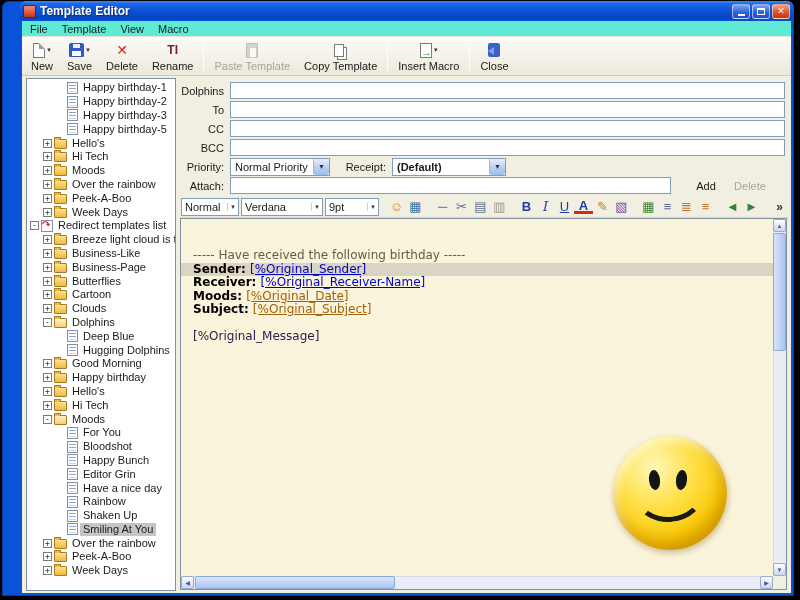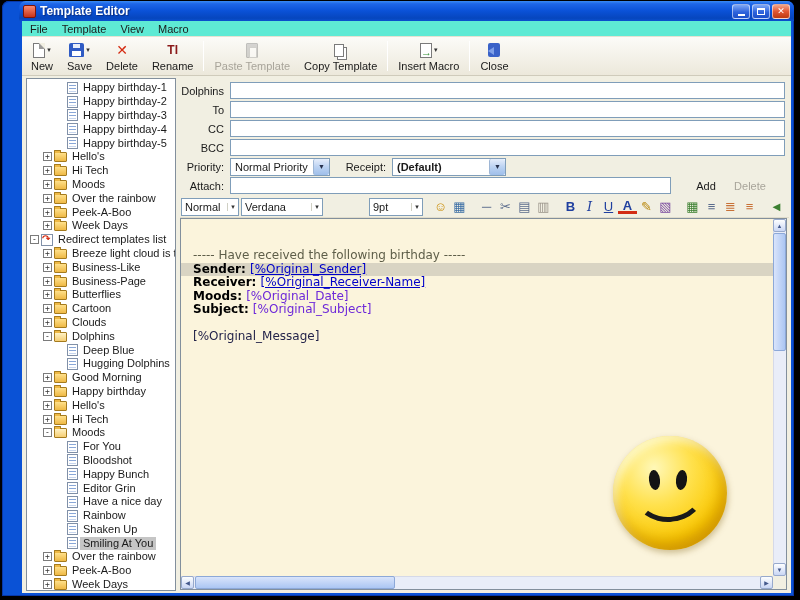--- a/index.html
+++ b/index.html
@@ -99,40 +99,40 @@
   .receipt-combo{width:114px;font-weight:bold;}
   .attach-add{width:42px;text-align:center;color:#1a1a1a;margin-left:12px;}
   .attach-delete{width:46px;text-align:center;color:#A8A49A;margin-right:14px;}
 
   
   .format-bar{height:22px;flex:none;display:flex;align-items:center;background:#F1EFE2;padding:1px 3px 1px 1px;gap:2px;
     border-bottom:1px solid #E0DCCB;}
   .fmt-combo{height:18px;border:1px solid #7F9DB9;background:#fff;display:flex;align-items:center;flex:none;}
   .fmt-combo .combo-text{padding:0 3px;}
   .fmt-spin{width:11px;flex:none;border-left:1px solid #D0D0C4;color:#333;font-size:7px;text-align:center;}
-  .style-combo{width:58px;} .font-combo{width:82px;} .size-combo{width:54px;margin-right:6px;margin-left:44px;}
+  .style-combo{width:58px;} .font-combo{width:82px;} .size-combo{width:54px;margin-right:6px;}
   .fmt-icons{display:flex;align-items:center;}
   .fmt-icon{width:19px;height:17px;display:flex;align-items:center;justify-content:center;font-size:13px;line-height:1;}
   .fmt-icon.grp{margin-left:8px;}
   .fmt-icon[data-name="bold-icon"]{font-weight:bold;}
   .fmt-icon[data-name="italic-icon"]{font-style:italic;font-family:"DejaVu Serif",serif;}
   .fmt-icon[data-name="underline-icon"]{text-decoration:underline;}
   .fmt-icon[data-name="font-color-icon"]{font-weight:bold;height:14px;border-bottom:3px solid #D22C14;}
   .fmt-overflow{margin-left:auto;color:#333;font-weight:bold;font-size:12px;padding:0 3px;}
 
   
   .editor{flex:1;position:relative;border:1px solid #828F9C;margin:0 2px 1px 0;background:#FBF4DC;min-height:0;}
   .ed-content{position:absolute;top:0;left:0;right:13px;bottom:13px;overflow:hidden;
     padding:30px 10px 8px 12px;font-family:"DejaVu Sans",sans-serif;font-size:12px;line-height:13.5px;color:#23234A;}
   .ed-line{white-space:nowrap;}
   .ed-line.header{color:#5E5E49;}
   .ed-line.hl{background:#D9D4C3;margin:0 -10px 0 -12px;padding:0 10px 0 12px;}
   .ed-line b{color:#000;}
   .ed-link{color:#0000C8;text-decoration:underline;}
-  .ed-val{color:#6d28d9;}
+  .ed-val{color:#a16207;text-decoration:underline;}
 
   
   .smiley{position:absolute;right:46px;bottom:26px;width:114px;height:114px;border-radius:50%;
     background:radial-gradient(circle at 36% 28%,#FFF8B8 0%,#FFE14D 34%,#FBC902 68%,#E2A300 100%);
     box-shadow:inset -5px -9px 14px rgba(175,115,0,.5),inset 4px 6px 9px rgba(255,255,225,.75),1px 3px 6px rgba(120,90,10,.35);}
   .eye{position:absolute;width:11px;height:20px;background:#141414;border-radius:50%;top:34px;}
   .eye.l{left:36px;transform:rotate(-7deg);}
   .eye.r{left:63px;transform:rotate(7deg);}
   .mouth{position:absolute;left:21px;top:28px;width:70px;height:58px;border:5px solid transparent;
     border-bottom-color:#1a1a1a;border-radius:50%;transform:rotate(-4deg);}
@@ -246,26 +246,20 @@
               <span class="tree-indent" style="width: 26px;"></span>
               <span class="expander-space"></span>
               <span class="tree-icon template" data-name="template-icon"></span>
               <span class="tree-label">Happy birthday-2</span>
             </div>
             <div class="tree-row" data-name="tree-item-happy-birthday-3">
               <span class="tree-indent" style="width: 26px;"></span>
               <span class="expander-space"></span>
               <span class="tree-icon template" data-name="template-icon"></span>
               <span class="tree-label">Happy birthday-3</span>
-            </div>
-            <div class="tree-row" data-name="tree-item-happy-birthday-4">
-              <span class="tree-indent" style="width: 26px;"></span>
-              <span class="expander-space"></span>
-              <span class="tree-icon template" data-name="template-icon"></span>
-              <span class="tree-label">Happy birthday-4</span>
             </div>
             <div class="tree-row" data-name="tree-item-happy-birthday-5">
               <span class="tree-indent" style="width: 26px;"></span>
               <span class="expander-space"></span>
               <span class="tree-icon template" data-name="template-icon"></span>
               <span class="tree-label">Happy birthday-5</span>
             </div>
             <div class="tree-row" data-name="tree-item-hello-s">
               <span class="tree-indent" style="width: 13px;"></span>
               <span class="expander" data-name="expand-icon">+</span>

